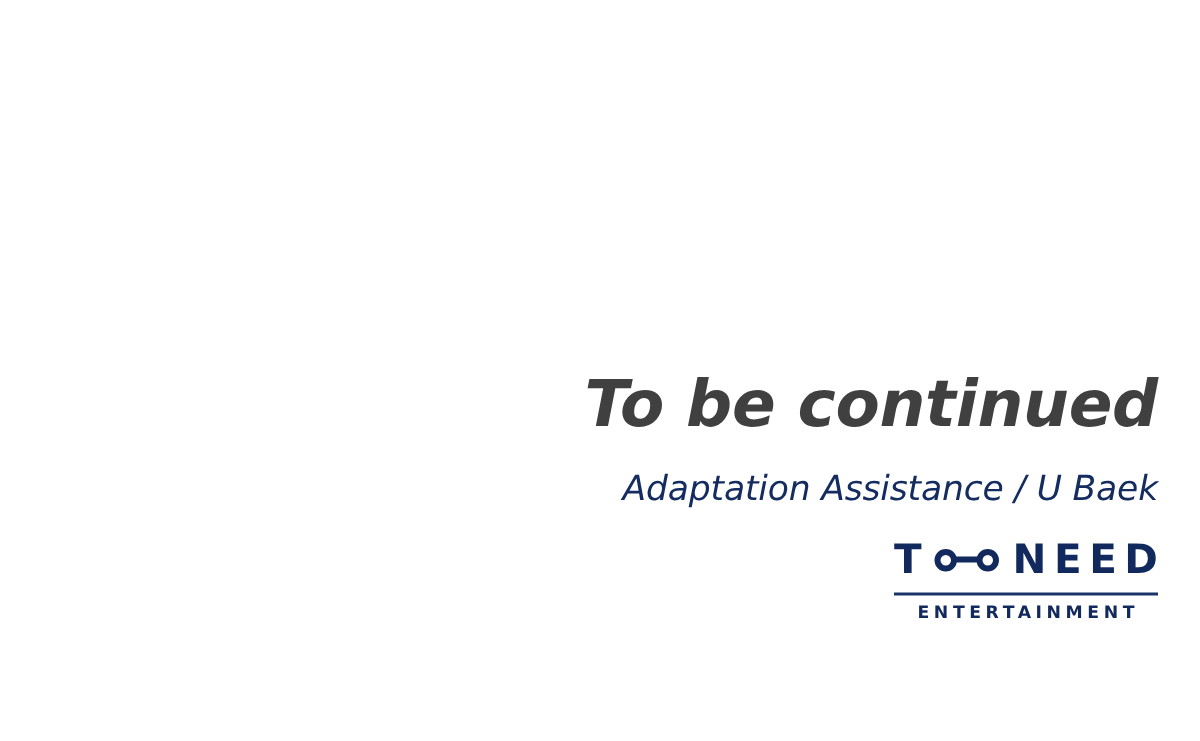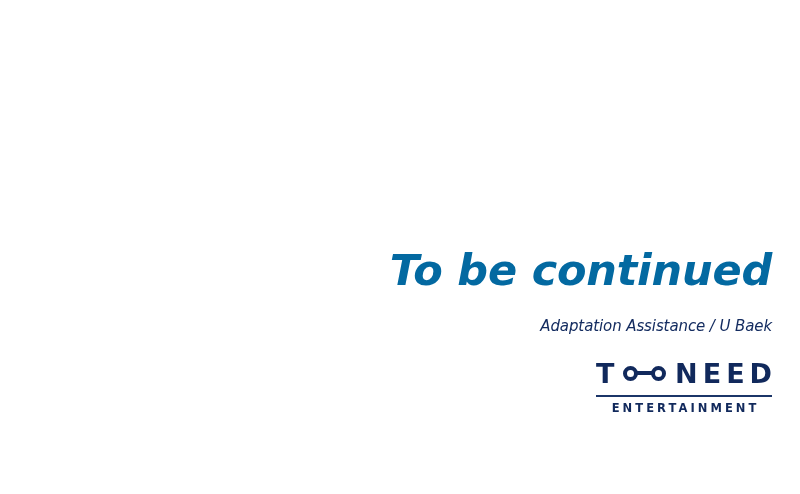--- a/index.html
+++ b/index.html
@@ -28,34 +28,34 @@
     position: absolute;
     right: 0;
     top: 246px;
     text-align: right;
     font-family: "DejaVu Sans", sans-serif;
     font-style: italic;
     font-weight: bold;
     font-size: 43px;
     line-height: 48px;
     letter-spacing: -0.2px;
-    color: #0369a1;
+    color: #404040;
     white-space: nowrap;
   }
 
   
   .subline {
     position: absolute;
     right: 0;
     top: 312px;
     text-align: right;
     font-family: "DejaVu Sans", sans-serif;
     font-style: italic;
     font-weight: normal;
-    font-size: 15px;
+    font-size: 23px;
     line-height: 28px;
     letter-spacing: -0.1px;
     color: #142c60;
     white-space: nowrap;
   }
 
   
   .logo-lockup {
     position: absolute;
     right: 0;

